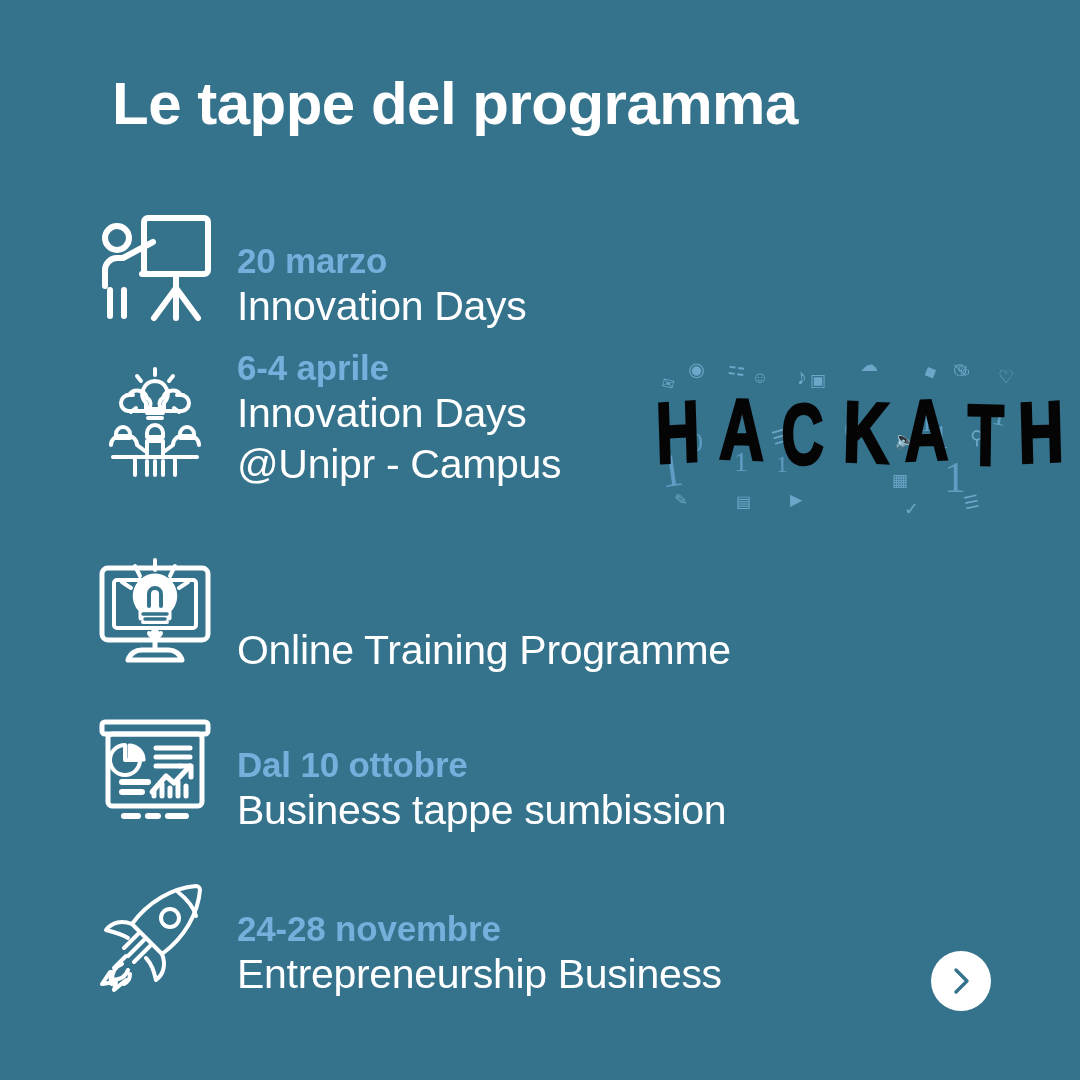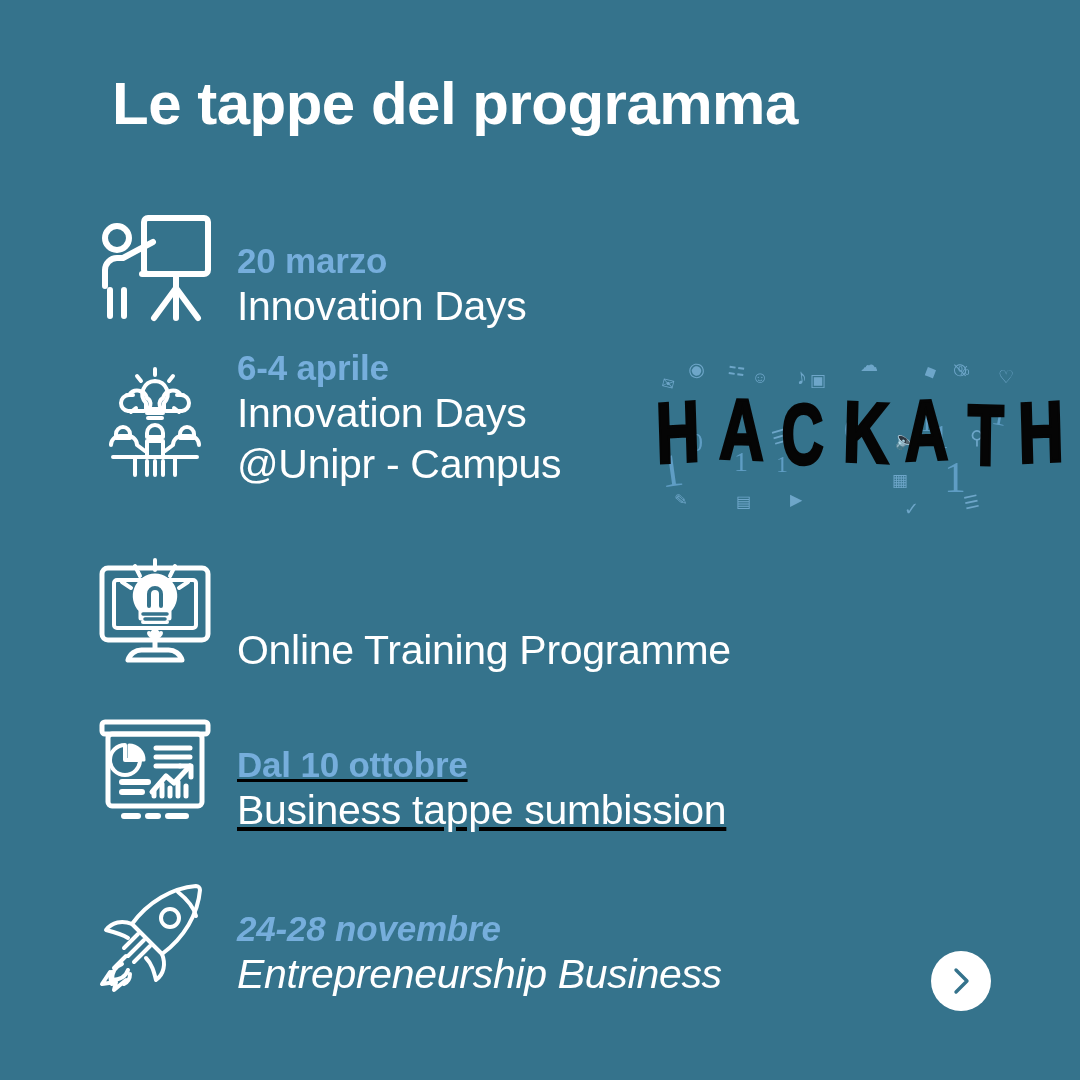--- a/index.html
+++ b/index.html
@@ -74,28 +74,28 @@
     color: #ffffff;
     line-height: 1.24;
     letter-spacing: -0.3px;
     white-space: nowrap;
   }
 
   
   .row-0 { top: 8px; }
   .row-1 { top: 152px; }
   .row-2 { top: 352px; }
-  .row-3 { top: 512px; text-decoration: underline; }
+  .row-3 { top: 512px; }
   .row-4 { top: 676px; }
 
   .row-0 .item-text { padding-top: 8px; }
   .row-1 .item-text { padding-top: 0px; }
   .row-2 .item-text { padding-top: 14px; }
   .row-3 .item-text { padding-top: 14px; }
-  .row-4 .item-text { padding-top: 14px; font-style: italic; }
+  .row-4 .item-text { padding-top: 14px; }
 
   
   #hackathon-graphic {
     position: absolute;
     left: 648px;
     top: 352px;
     width: 390px;
     height: 172px;
   }
   #hackathon-graphic .hk-icons {

